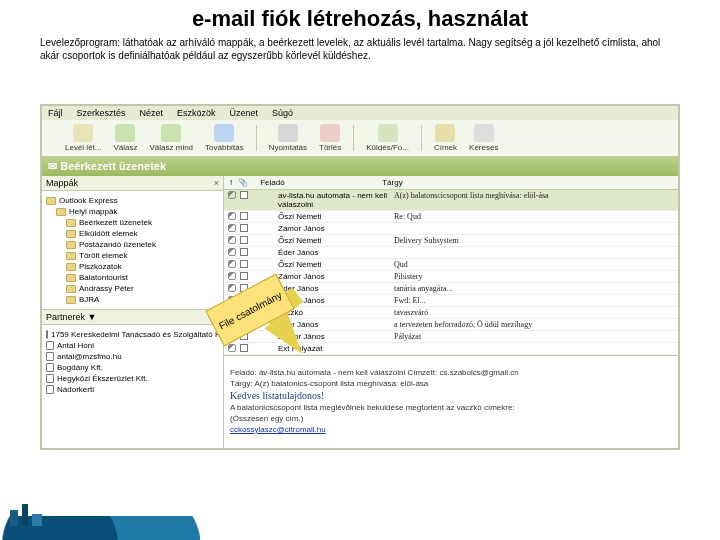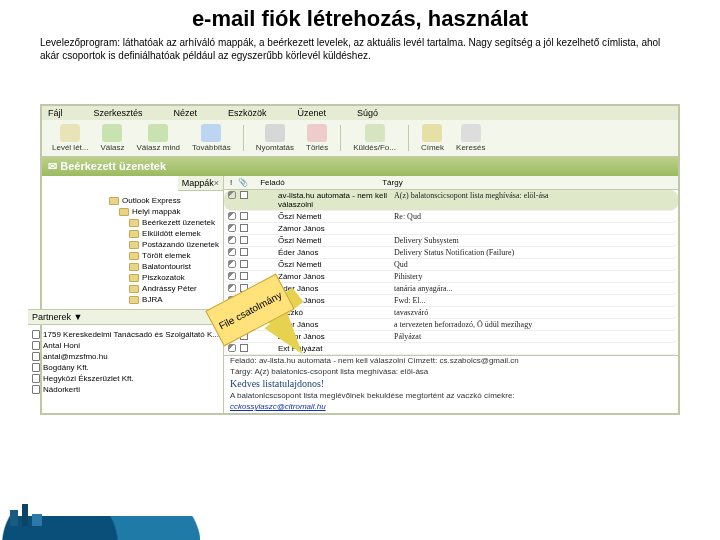--- a/index.html
+++ b/index.html
@@ -1,51 +1,51 @@
 <!DOCTYPE html>
 <html><head>
 <meta charset="utf-8">
 <style>
   * { box-sizing: border-box; margin: 0; padding: 0; }
   body { width: 720px; height: 540px; font-family: Verdana, Arial, sans-serif; background: #fff; overflow: hidden; position: relative; }
   .slide-title { font-weight: bold; font-size: 22px; text-align: center; padding: 6px 0 2px; font-family: Arial, sans-serif; }
   .slide-desc { font-size: 10px; padding: 2px 40px 4px 40px; line-height: 1.3; }
   .sshot { position: absolute; left: 40px; top: 104px; width: 640px; border: 2px solid #bfc7a8; font-size: 9px; }
   .titlebar { background: linear-gradient(#8aa85c,#5a7a3c); color: #fff; padding: 2px 4px; font-size: 10px; font-weight: bold; }
-  .menubar { background: #e6ecd4; display: flex; gap: 31px; padding: 2px 6px; font-size: 9px; }
-  .toolbar { background: #f3f6ea; display: flex; align-items: center; padding: 4px 10px; gap: 12px; border-bottom: 1px solid #c3caa9; }
+  .menubar { background: #e6ecd4; display: flex; gap: 14px; padding: 2px 6px; font-size: 9px; }
+  .toolbar { background: #f3f6ea; display: flex; align-items: center; padding: 4px 23px; gap: 12px; border-bottom: 1px solid #c3caa9; }
   .tb { display: flex; flex-direction: column; align-items: center; font-size: 8px; color: #333; gap: 1px; }
   .tb .ico { width: 20px; height: 18px; border-radius: 3px; }
   .sep { width: 1px; height: 26px; background: #c3caa9; }
   .statusband { background: linear-gradient(#bcd08c,#9bbb5f); color: #fff; font-weight: bold; padding: 3px 6px; font-size: 11px; }
   .body { display: flex; background: #fff; }
   .pane-hdr { background: #eef2e1; border-bottom: 1px solid #c3caa9; padding: 2px 4px; display: flex; justify-content: space-between; font-size: 9px; }
   .close-x { color: #666; cursor: default; }
   .tree, .contacts-list { padding: 4px 2px; }
   .treeitem, .contact { padding: 1px 2px; display: flex; align-items: center; gap: 3px; font-size: 8px; white-space: nowrap; overflow: hidden; }
   .fld { width: 10px; height: 8px; background: #e9d58a; border: 1px solid #c7aa4b; border-radius: 1px; }
   .card { width: 8px; height: 9px; background: #fff; border: 1px solid #777; border-radius: 1px; }
-  .left { width: 182px; border-right: 1px solid #c3caa9; display: flex; flex-direction: column; align-items: flex-end; }
+  .left { width: 182px; border-right: 1px solid #c3caa9; display: flex; flex-direction: column; }
   .contacts { border-top: 1px solid #c3caa9; }
   .right { flex: 1; display: flex; flex-direction: column; }
   .msghdr { background: #f3f6ea; display: flex; padding: 2px 6px; gap: 12px; font-size: 8px; border-bottom: 1px solid #c3caa9; }
   .msghdr .col1 { display: flex; gap: 6px; }
   .mlist { }
-  .msg { display: flex; padding: 1px 4px; font-size: 8px; gap: 6px; border-bottom: 1px solid #eee; border-radius: 8px; }
+  .msg { display: flex; padding: 1px 4px; font-size: 8px; gap: 6px; border-bottom: 1px solid #eee; }
   .msg .flags { width: 44px; display: flex; gap: 4px; }
   .paperclip, .flagico, .envico { width: 8px; height: 8px; display: inline-block; }
   .paperclip { background: linear-gradient(135deg,#888 40%,transparent 40%); border: 1px solid #888; border-radius: 2px; }
   .envico { background: #fff; border: 1px solid #777; }
   .msg .from { width: 110px; overflow: hidden; }
   .msg .subj { flex: 1; overflow: hidden; color: #222; font-family: Liberation Serif, serif; }
   .msg.sel { background: #dfe8c8; }
-  .preview { border-top: 1px solid #c3caa9; padding: 0 6px; font-size: 8px; color: #333; }
+  .preview { border-top: 1px solid #c3caa9; padding: 12px 6px; font-size: 8px; color: #333; }
   .preview .ln { margin-bottom: 2px; }
   .preview .salut { color: #1b3f7a; font-family: 'Comic Sans MS', cursive; font-size: 10px; }
-  .preview a { color: #13a; text-decoration: underline; font-style: italic; }
+  .preview a { color: #13a; text-decoration: underline; }
   .callout { position: absolute; left: 210px; top: 290px; width: 80px; height: 40px; background: #ffe27a; border: 1px solid #caa538; transform: rotate(-28deg); display: flex; align-items: center; justify-content: center; font-size: 10px; }
   .arrow { position: absolute; left: 275px; top: 315px; width: 0; height: 0; border-left: 14px solid transparent; border-right: 14px solid transparent; border-top: 44px solid #e6d24f; transform: rotate(-38deg); }
   .arrow-stem { position: absolute; left: 262px; top: 298px; width: 40px; height: 18px; background: #e6d24f; transform: rotate(-38deg); }
   .footer-deco { position: absolute; left: 0; bottom: 0; width: 120px; height: 40px; }
   .wave { position: absolute; bottom: 0; left: 0; width: 200px; height: 24px; background: radial-gradient(circle at 30% 120%, #0a4e7a 40%, transparent 41%), radial-gradient(circle at 70% 130%, #1f7aa8 42%, transparent 43%); }
   .bldg { position: absolute; bottom: 14px; }
   .b1 { left: 10px; width: 8px; height: 16px; background: #1a5b82; }
   .b2 { left: 22px; width: 6px; height: 22px; background: #0d4363; }
   .b3 { left: 32px; width: 10px; height: 12px; background: #2a79a6; }
 </style>
@@ -132,25 +132,25 @@
           <div class="treeitem" style="padding-left: 22px;">
             <span class="fld"></span>
             <span>Postázandó üzenetek</span>
           </div>
           <div class="treeitem" style="padding-left: 22px;">
             <span class="fld"></span>
             <span>Törölt elemek</span>
           </div>
           <div class="treeitem" style="padding-left: 22px;">
             <span class="fld"></span>
+            <span>Piszkozatok</span>
+          </div>
+          <div class="treeitem" style="padding-left: 22px;">
+            <span class="fld"></span>
             <span>Balatontourist</span>
-          </div>
-          <div class="treeitem" style="padding-left: 22px;">
-            <span class="fld"></span>
-            <span>Piszkozatok</span>
           </div>
           <div class="treeitem" style="padding-left: 22px;">
             <span class="fld"></span>
             <span>Andrássy Péter</span>
           </div>
           <div class="treeitem" style="padding-left: 22px;">
             <span class="fld"></span>
             <span>BJRA</span>
           </div>
         </div>
@@ -227,21 +227,20 @@
             </span>
             <span class="from">Őszi Németi</span>
             <span class="subj">Delivery Subsystem</span>
           </div>
           <div class="msg">
             <span class="flags">
               <span class="paperclip"></span>
               <span class="envico"></span>
             </span>
             <span class="from">Éder János</span>
-            <span class="subj">Delivery Status Notification (Failure)</span>
           </div>
           <div class="msg">
             <span class="flags">
               <span class="paperclip"></span>
               <span class="envico"></span>
             </span>
             <span class="from">Őszi Németi</span>
             <span class="subj">Qud</span>
           </div>
           <div class="msg">
@@ -299,20 +298,21 @@
             </span>
             <span class="from">Ext Pályázat</span>
             <span class="subj"></span>
           </div>
         </div>
       <div class="preview">
         <div class="ln">Feladó: av-lista.hu automata - nem kell válaszolni   Címzett:   cs.szabolcs@gmail.cn</div>
         <div class="ln">Tárgy: A(z) balatonics-csopont lista meghívása: elöl-ása</div>
         <div class="ln salut">Kedves listatulajdonos!</div>
         <div class="ln">A balatonicscsopont lista meglévőinek bekuldése megtortént az vaczkó címekre:</div>
+        <div class="ln">(Összesen egy cím.)</div>
         <div class="ln"><a href="#">cckossylaszc@citromail.hu</a></div>
       </div>
     </div>
   </div>
 </div>
 
 <div class="arrow-stem"></div>
 <div class="arrow"></div>
 <div class="callout">File csatolmány</div>
 

